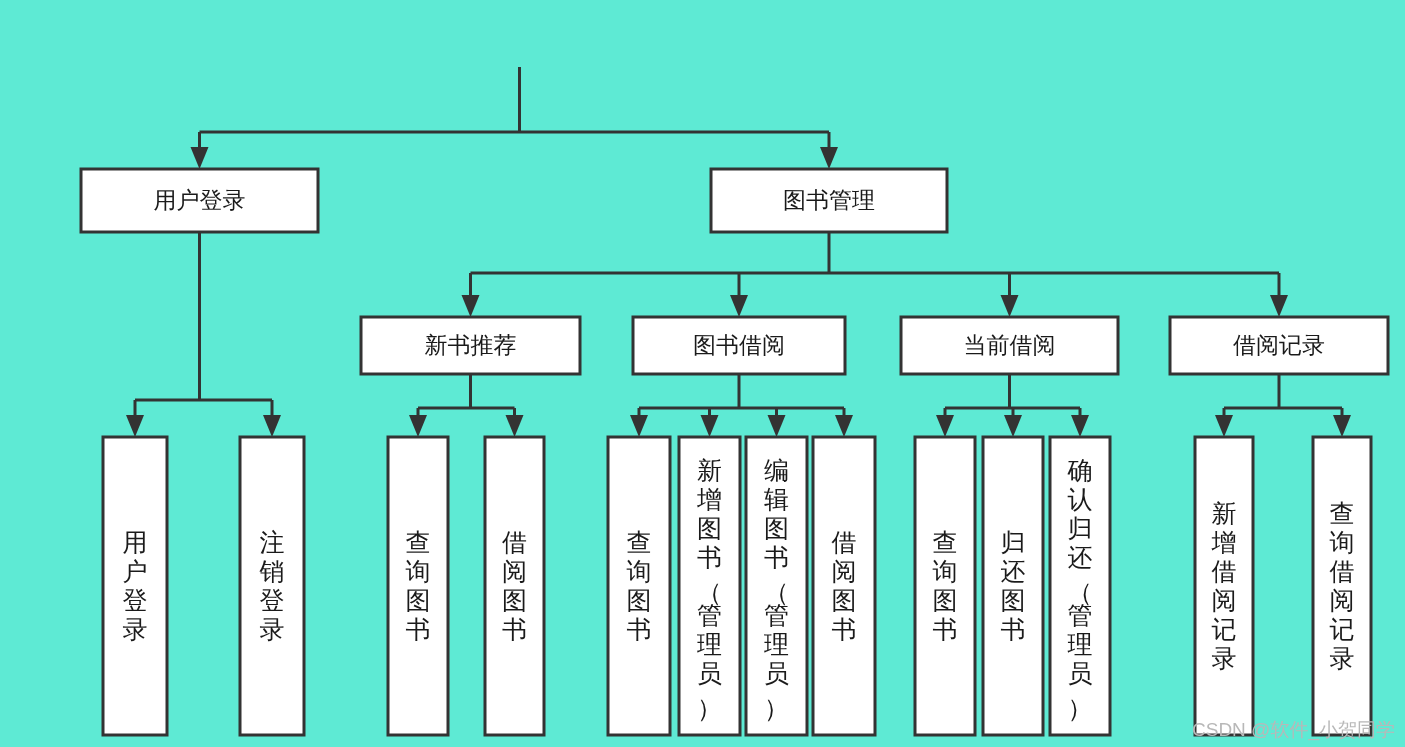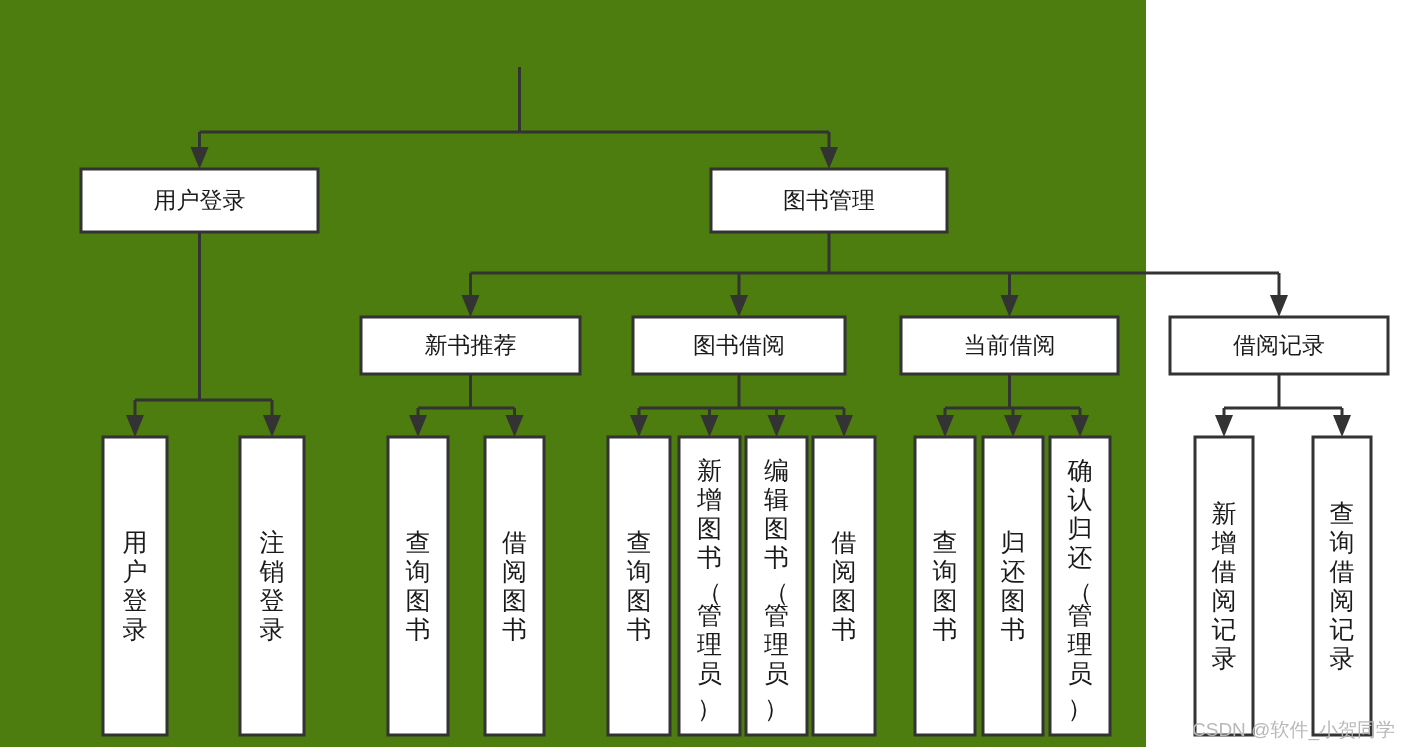--- a/index.html
+++ b/index.html
@@ -8,23 +8,23 @@
     background: #ffffff;
   }
   body {
     width: 1405px;
     height: 747px;
     font-family: "Liberation Sans", "DejaVu Sans", sans-serif;
     overflow: hidden;
   }
   #diagram-root {
     position: relative;
-    width: 1146px;
+    width: 1405px;
     height: 747px;
-    background: #4d7c0f;
+    background: #5eead4;
   }
   svg#diagram-svg {
     position: absolute;
     top: 0;
     left: 0;
     width: 1405px;
     height: 747px;
   }
   .node-box {
     fill: #ffffff;

